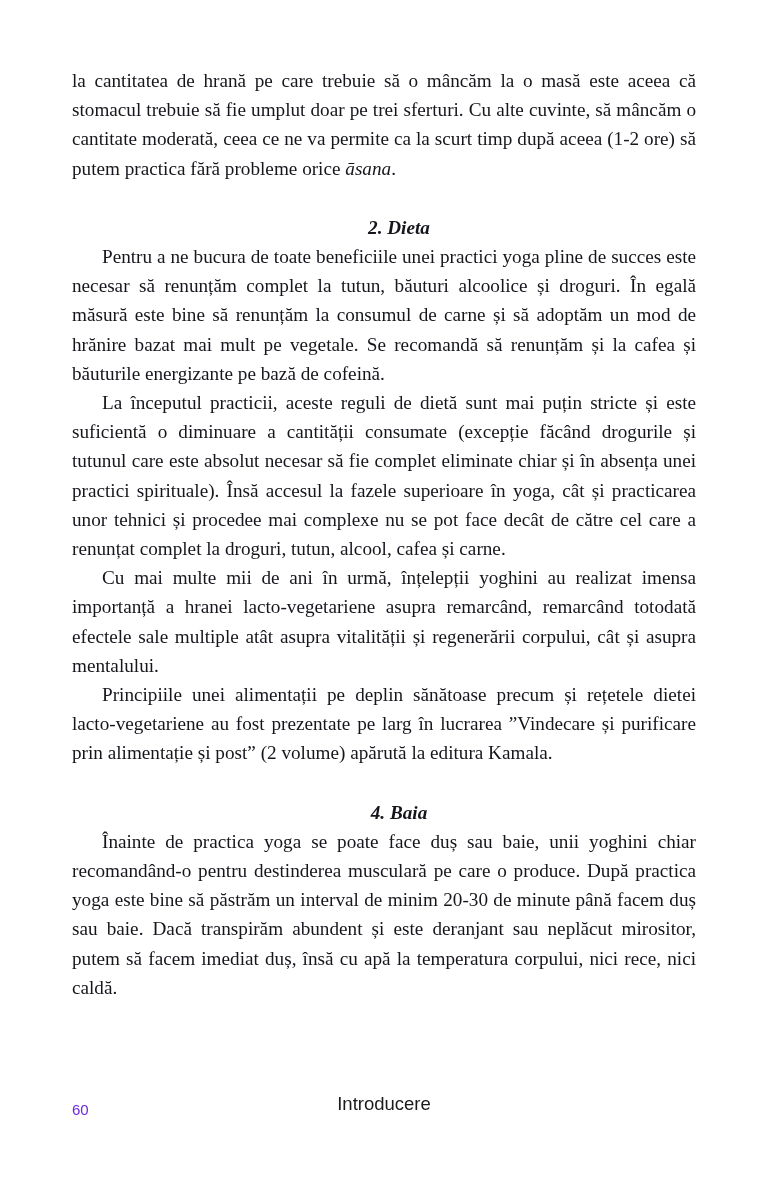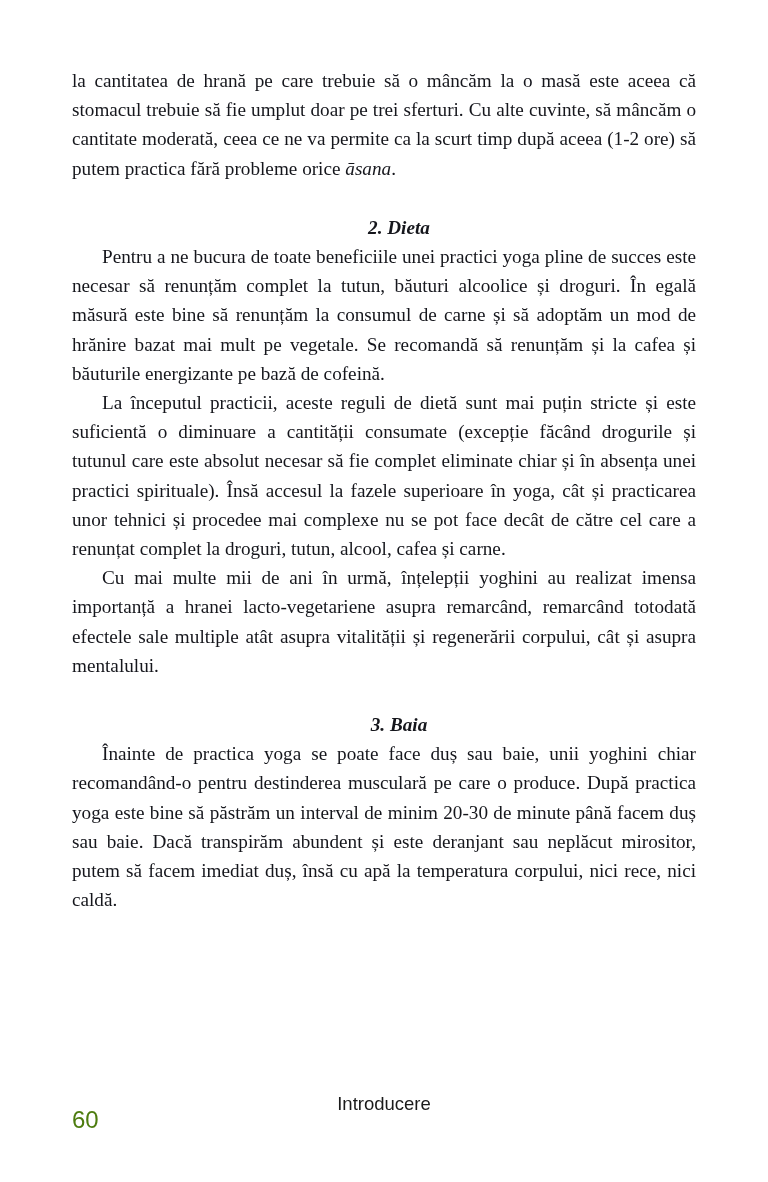--- a/index.html
+++ b/index.html
@@ -61,25 +61,25 @@
     position: absolute;
     left: 0;
     right: 0;
     top: 1090px;
     height: 28px;
   }
 
   .footer-page-number {
     position: absolute;
     left: 72px;
-    top: 16px;
+    top: 6px;
     font-family: "Liberation Sans", "DejaVu Sans", sans-serif;
-    font-size: 24px;
+    font-size: 15px;
     line-height: 28px;
-    color: #4d7c0f;
+    color: #6d28d9;
   }
 
   .footer-running-title {
     position: absolute;
     left: 0;
     right: 0;
     top: 0;
     text-align: center;
     font-family: "Liberation Sans", "DejaVu Sans", sans-serif;
     font-size: 18.5px;
@@ -97,22 +97,23 @@
     <p class="para no-indent"><span>la cantitatea de hrană pe care trebuie să o mâncăm la o masă este aceea că stomacul trebuie să fie umplut doar pe trei sferturi. Cu alte cuvinte, să mâncăm o cantitate moderată, ceea ce ne va permite ca la scurt timp după aceea (1-2 ore) să putem practica fără probleme orice </span><span class="ital">āsana</span><span>.</span></p>
 
     <h2 class="heading">2. Dieta</h2>
 
     <p class="para">Pentru a ne bucura de toate beneficiile unei practici yoga pline de succes este necesar să renunțăm complet la tutun, băuturi alcoolice și droguri. În egală măsură este bine să renunțăm la consumul de carne și să adoptăm un mod de hrănire bazat mai mult pe vegetale. Se recomandă să renunțăm și la cafea și băuturile energizante pe bază de cofeină.</p>
 
     <p class="para">La începutul practicii, aceste reguli de dietă sunt mai puțin stricte și este suficientă o diminuare a cantității consumate (excepție făcând drogurile și tutunul care este absolut necesar să fie complet eliminate chiar și în absența unei practici spirituale). Însă accesul la fazele superioare în yoga, cât și practicarea unor tehnici și procedee mai complexe nu se pot face decât de către cel care a renunțat complet la droguri, tutun, alcool, cafea și carne.</p>
 
     <p class="para">Cu mai multe mii de ani în urmă, înțelepții yoghini au realizat imensa importanță a hranei lacto-vegetariene asupra remarcând, remarcând totodată efectele sale multiple atât asupra vitalității și regenerării corpului, cât și asupra mentalului.</p>
 
+    <p class="para">Principiile unei alimentații pe deplin sănătoase precum și rețetele dietei lacto-vegetariene au fost prezentate pe larg în lucrarea ”Vindecare și purificare prin alimentație și post” (2 volume) apărută la editura Kamala.</p>
 
-    <h2 class="heading">3. Baia</h2>
+    <h2 class="heading">4. Baia</h2>
 
     <p class="para">Înainte de practica yoga se poate face duș sau baie, unii yoghini chiar recomandând-o pentru destinderea musculară pe care o produce. După practica yoga este bine să păstrăm un interval de minim 20-30 de minute până facem duș sau baie. Dacă transpirăm abundent și este deranjant sau neplăcut mirositor, putem să facem imediat duș, însă cu apă la temperatura corpului, nici rece, nici caldă.</p>
 
   </div>
 
   <div class="footer">
     <span class="footer-page-number">60</span>
     <span class="footer-running-title">Introducere</span>
   </div>
 

